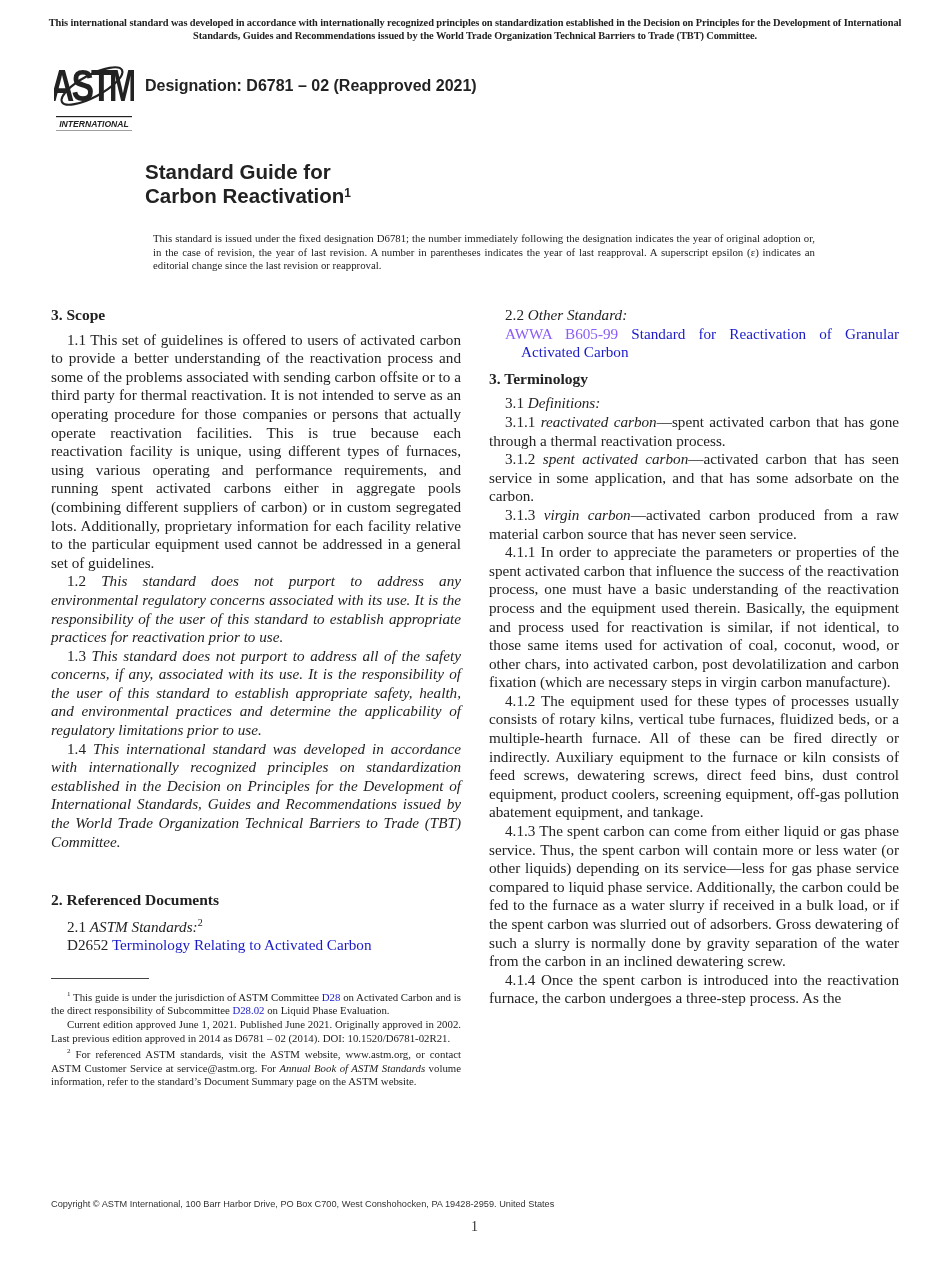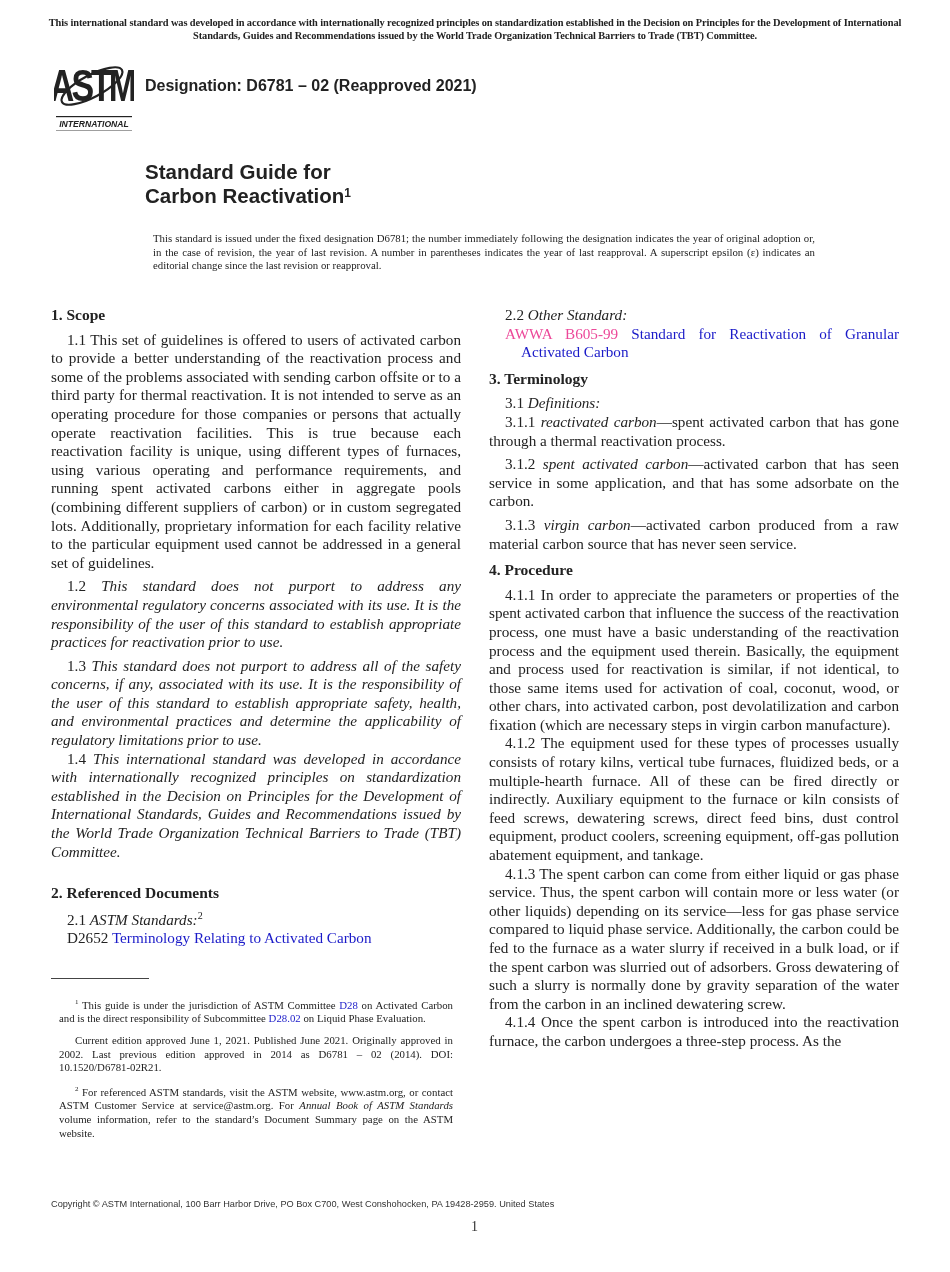--- a/index.html
+++ b/index.html
@@ -31,40 +31,40 @@
       position: absolute; left: 153px; top: 232px; width: 662px;
       font-size: 10.8px; line-height: 13.6px; text-align: justify;
     }
     .col {
       position: absolute; top: 306px; width: 410px;
       font-size: 15.2px; line-height: 18.6px;
     }
     .col.left { left: 51px; }
     .col.right { left: 489px; }
     .col p { margin: 0; text-align: justify; text-indent: 16px; hyphens: none; }
-    .col p.gap { margin-top: 5px; }
+    .col p.gap { }
     .col h2 {
       margin: 0; font-size: 15.5px; font-weight: bold; line-height: 18.6px; padding: 0;
     }
     .col h2.gap { margin-top: 8px; margin-bottom: 6px; }
     .col h2.first { margin-bottom: 6px; }
-    .col h2.ref { margin-top: 23px; margin-bottom: 4px; }
+    .col h2.ref { margin-top: 40px; margin-bottom: 4px; }
     i { font-style: italic; }
     .link { color: #1a1ac8; }
-    .red { color: #ec4899; }
+    .red { color: #8b5cf6; }
     .refline { text-indent: 0 !important; padding-left: 16px; }
     .hang { padding-left: 32px; text-indent: -16px !important; text-align: justify; }
     .rule {
       position: absolute; left: 51px; top: 978px; width: 98px; height: 1px; background: #444;
     }
     .footnotes {
       position: absolute; left: 51px; top: 988px; width: 410px;
       font-size: 10.8px; line-height: 13.7px;
     }
-    .footnotes p { margin: 8px; text-indent: 16px; text-align: justify; }
+    .footnotes p { margin: 0; text-indent: 16px; text-align: justify; }
     .footnotes sup { font-size: 7px; }
     .copyright {
       position: absolute; left: 51px; top: 1199px;
       font-family: "Liberation Sans", sans-serif; font-size: 9.2px; color: #333;
     }
     .pagenum {
       position: absolute; left: 471px; top: 1219px; font-size: 14px; color: #333;
     }
   </style>
 </head>
@@ -85,42 +85,41 @@
 <div class="designation">Designation: D6781 – 02 (Reapproved 2021)</div>
 
 <div class="title">
   <div>Standard Guide for</div>
   <div><span>Carbon Reactivation</span><sup>1</sup></div>
 </div>
 
 <div class="issued">This standard is issued under the fixed designation D6781; the number immediately following the designation indicates the year of original adoption or, in the case of revision, the year of last revision. A number in parentheses indicates the year of last reapproval. A superscript epsilon (ε) indicates an editorial change since the last revision or reapproval.</div>
 
 <div class="col left">
-  <h2 class="first">1.  Scope</h2>
+  <h2 class="first">3.  Scope</h2>
   <p>1.1 This set of guidelines is offered to users of activated carbon to provide a better understanding of the reactivation process and some of the problems associated with sending carbon offsite or to a third party for thermal reactivation. It is not intended to serve as an operating procedure for those companies or persons that actually operate reactivation facilities. This is true because each reactivation facility is unique, using different types of furnaces, using various operating and performance requirements, and running spent activated carbons either in aggregate pools (combining different suppliers of carbon) or in custom segregated lots. Additionally, proprietary information for each facility relative to the particular equipment used cannot be addressed in a general set of guidelines.</p>
   <p class="gap"><span>1.2 </span><i>This standard does not purport to address any environmental regulatory concerns associated with its use. It is the responsibility of the user of this standard to establish appropriate practices for reactivation prior to use.</i></p>
   <p class="gap"><span>1.3 </span><i>This standard does not purport to address all of the safety concerns, if any, associated with its use. It is the responsibility of the user of this standard to establish appropriate safety, health, and environmental practices and determine the applicability of regulatory limitations prior to use.</i></p>
   <p><span>1.4 </span><i>This international standard was developed in accordance with internationally recognized principles on standardization established in the Decision on Principles for the Development of International Standards, Guides and Recommendations issued by the World Trade Organization Technical Barriers to Trade (TBT) Committee.</i></p>
 
   <h2 class="ref">2.  Referenced Documents</h2>
   <p><span>2.1 </span><i>ASTM Standards:</i><sup style="font-size:10px">2</sup></p>
   <p class="refline"><span>D2652 </span><span class="link">Terminology Relating to Activated Carbon</span></p>
 </div>
 
 <div class="col right">
   <p><span>2.2 </span><i>Other Standard:</i></p>
   <p class="hang"><span class="red">AWWA B605-99</span><span class="link"> Standard for Reactivation of Granular Activated Carbon</span></p>
 
   <h2 class="gap">3.  Terminology</h2>
   <p><span>3.1 </span><i>Definitions:</i></p>
   <p><span>3.1.1 </span><i>reactivated carbon</i><span>—spent activated carbon that has gone through a thermal reactivation process.</span></p>
   <p class="gap"><span>3.1.2 </span><i>spent activated carbon</i><span>—activated carbon that has seen service in some application, and that has some adsorbate on the carbon.</span></p>
   <p class="gap"><span>3.1.3 </span><i>virgin carbon</i><span>—activated carbon produced from a raw material carbon source that has never seen service.</span></p>
 
-  <h2 class="gap">4.  Procedure</h2>
   <p>4.1.1 In order to appreciate the parameters or properties of the spent activated carbon that influence the success of the reactivation process, one must have a basic understanding of the reactivation process and the equipment used therein. Basically, the equipment and process used for reactivation is similar, if not identical, to those same items used for activation of coal, coconut, wood, or other chars, into activated carbon, post devolatilization and carbon fixation (which are necessary steps in virgin carbon manufacture).</p>
   <p>4.1.2 The equipment used for these types of processes usually consists of rotary kilns, vertical tube furnaces, fluidized beds, or a multiple-hearth furnace. All of these can be fired directly or indirectly. Auxiliary equipment to the furnace or kiln consists of feed screws, dewatering screws, direct feed bins, dust control equipment, product coolers, screening equipment, off-gas pollution abatement equipment, and tankage.</p>
   <p>4.1.3 The spent carbon can come from either liquid or gas phase service. Thus, the spent carbon will contain more or less water (or other liquids) depending on its service—less for gas phase service compared to liquid phase service. Additionally, the carbon could be fed to the furnace as a water slurry if received in a bulk load, or if the spent carbon was slurried out of adsorbers. Gross dewatering of such a slurry is normally done by gravity separation of the water from the carbon in an inclined dewatering screw.</p>
   <p>4.1.4 Once the spent carbon is introduced into the reactivation furnace, the carbon undergoes a three-step process. As the</p>
 </div>
 
 <div class="rule"></div>
 
 <div class="footnotes">
   <p><sup>1</sup><span> This guide is under the jurisdiction of ASTM Committee </span><span class="link">D28</span><span> on Activated Carbon and is the direct responsibility of Subcommittee </span><span class="link">D28.02</span><span> on Liquid Phase Evaluation.</span></p>

